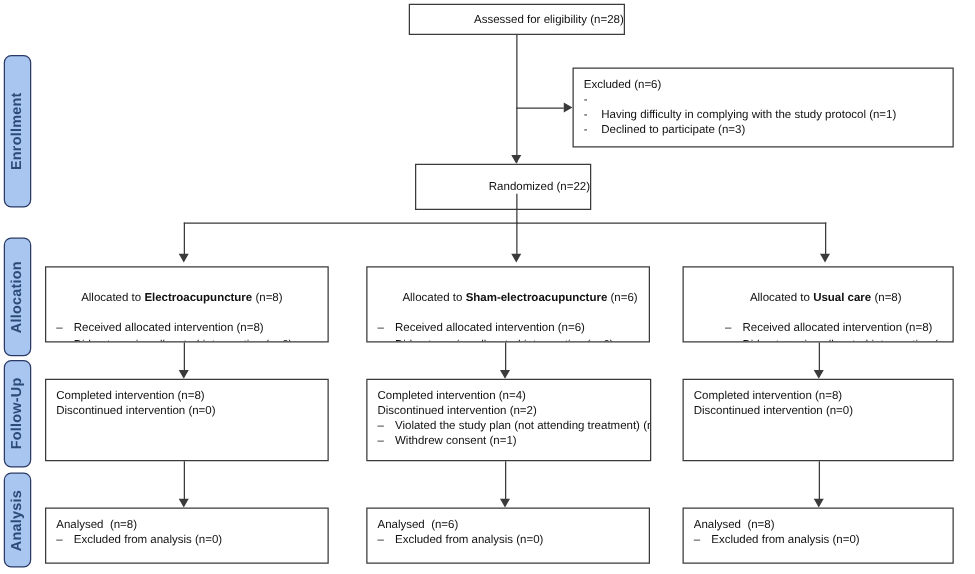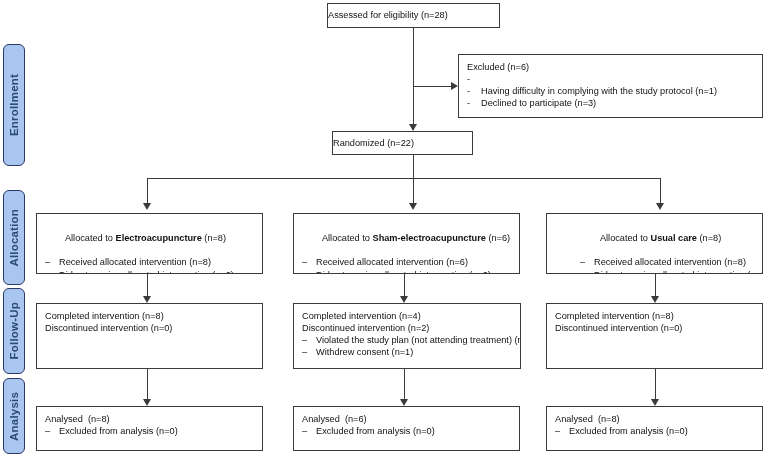--- a/index.html
+++ b/index.html
@@ -45,21 +45,21 @@
     border: 1px solid #3a3a3a;
     background: #ffffff;
     font-size: 9.2px;
     color: #111111;
     line-height: 1.32;
     overflow: hidden;
   }
   .node.center {
     display: flex;
     align-items: center;
-    justify-content: flex-start;
+    justify-content: flex-end;
   }
   .node .pad {
     padding: 6px 8px 5px 8px;
   }
   .node .line {
     white-space: pre;
   }
   .node .bullet-row {
     display: flex;
     white-space: pre;
@@ -135,21 +135,21 @@
         <span class="bullet">-</span>
         <span>Having difficulty in complying with the study protocol (n=1)</span>
       </div>
       <div class="bullet-row">
         <span class="bullet">-</span>
         <span>Declined to participate (n=3)</span>
       </div>
     </div>
   </div>
 
-  <div class="node center" style="left:332px; top:131px; width:141px; height:24px;">
+  <div class="node center" style="left:332px; top:131px; width:141px; height:37px;">
     <div class="line">Randomized (n=22)</div>
   </div>
 
   <div class="vline" style="left:413px; top:155px; height:24px;"></div>
   <div class="hline" style="left:147px; top:178px; width:514px;"></div>
 
   <div class="vline" style="left:147px; top:178px; height:28px;"></div>
   <div class="arrow-down" style="left:143px; top:203px;"></div>
 
   <div class="vline" style="left:413px; top:178px; height:28px;"></div>

